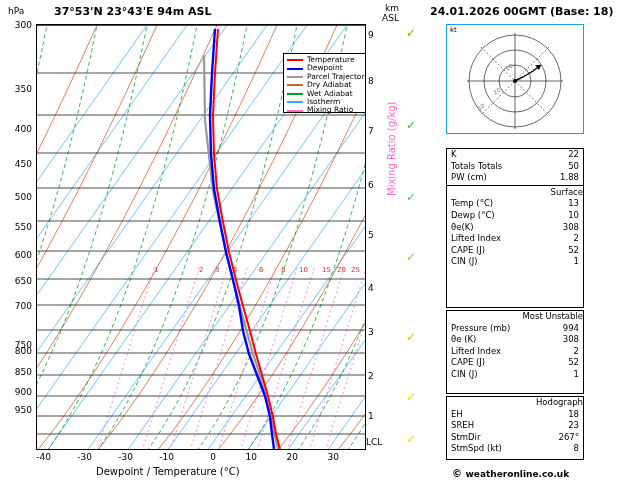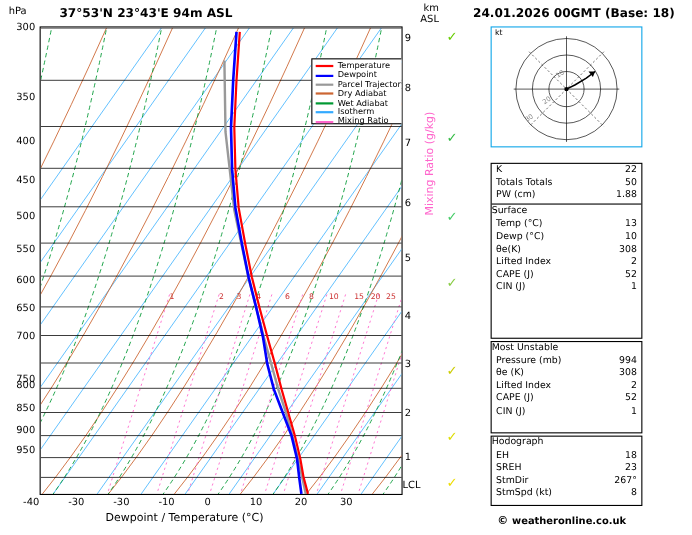--- a/index.html
+++ b/index.html
@@ -24,21 +24,21 @@
   
   .plot {
     position:absolute; left:36px; top:24px; width:330px; height:426px;
     border:1px solid #000; background:#fff; overflow:hidden;
   }
   .plot svg { position:absolute; left:0; top:0; }
 
   
   .plabel { position:absolute; left:0; width:32px; text-align:right; font-size:9px; }
   
-  .tlabel { position:absolute; top:452px; font-size:9px; text-align:left; width:30px; }
+  .tlabel { position:absolute; top:452px; font-size:9px; text-align:right; width:30px; }
   .xaxis-title { position:absolute; left:96px; top:466px; font-size:10px; }
 
   
   .kmlabel { position:absolute; left:368px; width:20px; text-align:left; font-size:9px; }
   .lcl { position:absolute; left:366px; font-size:9px; }
 
   
   .mixlabel {
     position:absolute; left:386px; top:196px;
     transform: rotate(-90deg); transform-origin: left top;
@@ -60,21 +60,21 @@
     border:1px solid #0ea5e9; background:#fff;
   }
   .hodo .kt { position:absolute; left:3px; top:1px; font-size:7px; }
 
   
   .panel {
     position:absolute; left:446px; width:138px;
     border:1px solid #000; background:#fff;
     font-size:8.5px; line-height:11.6px;
   }
-  .panel .hdr { text-align:left; font-size:8.5px; }
+  .panel .hdr { text-align:right; font-size:8.5px; }
   .panel .sep { border-top:1px solid #000; margin:1px 0; }
   .row2 { display:flex; justify-content:space-between; padding:0 4px; }
   .row2 .k { white-space:nowrap; }
   .row2 .v { white-space:nowrap; }
 
   .copyright { position:absolute; left:452px; top:468px; font-size:9px; font-weight:bold; }
   .cr-sym { font-size:10px; }
 
   .check { position:absolute; font-size:12px; }
 </style>

